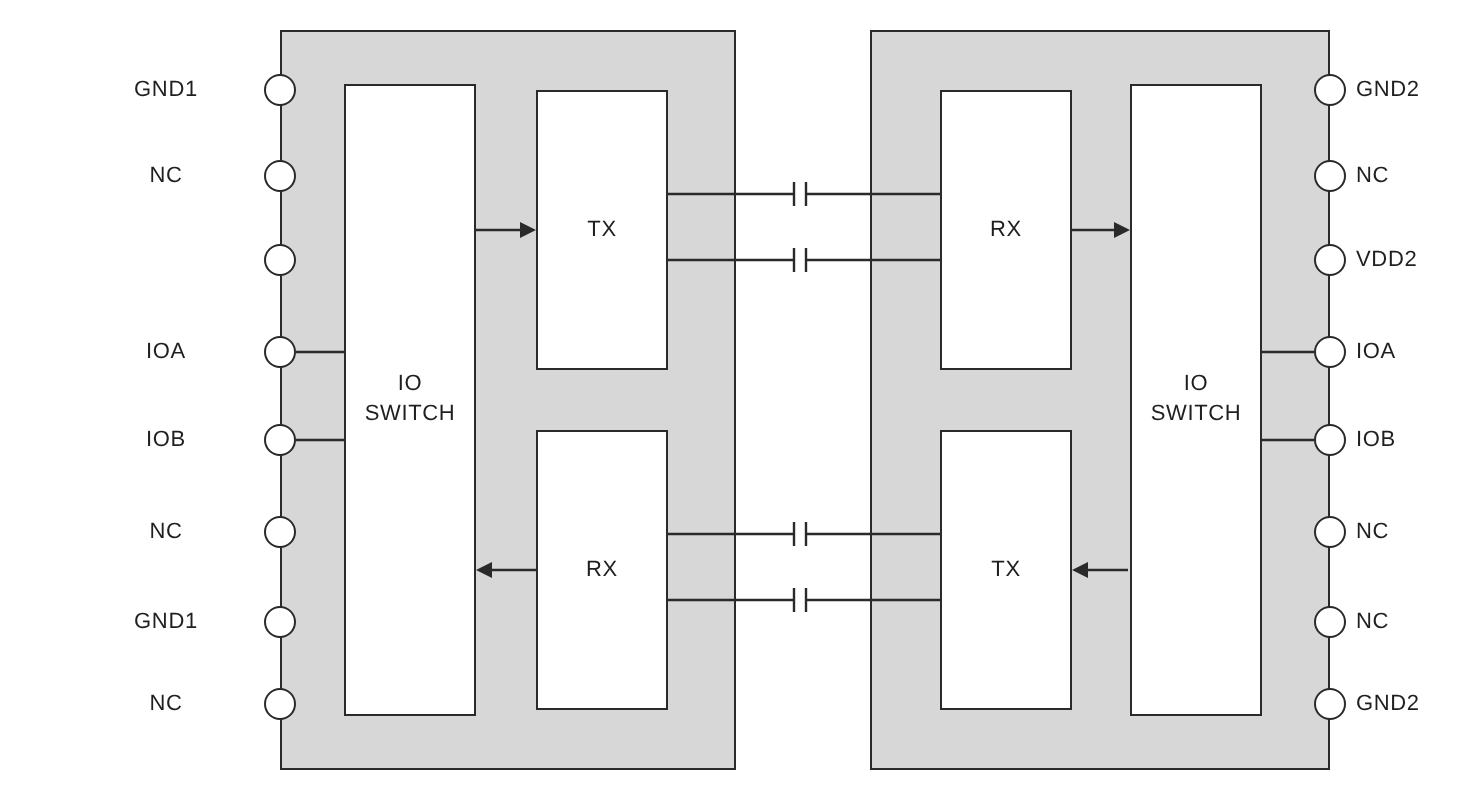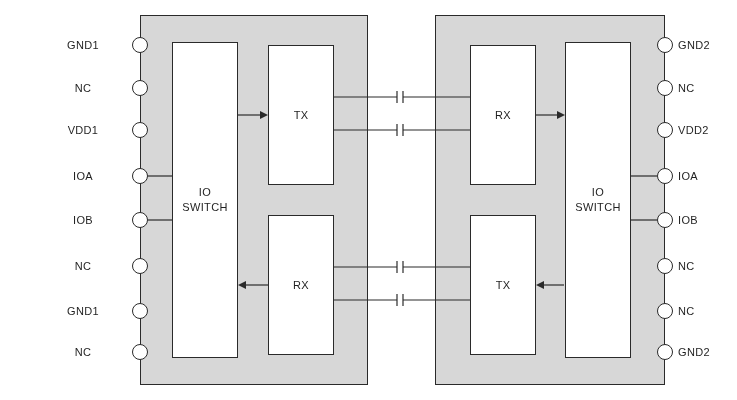--- a/index.html
+++ b/index.html
@@ -177,21 +177,20 @@
   <div class="pin-circle" style="left:132px; top:80px;"></div>
   <div class="pin-circle" style="left:132px; top:122px;"></div>
   <div class="pin-circle" style="left:132px; top:168px;"></div>
   <div class="pin-circle" style="left:132px; top:212px;"></div>
   <div class="pin-circle" style="left:132px; top:258px;"></div>
   <div class="pin-circle" style="left:132px; top:303px;"></div>
   <div class="pin-circle" style="left:132px; top:344px;"></div>
 
   <div class="pin-label left" style="top:38px;">GND1</div>
   <div class="pin-label left" style="top:81px;">NC</div>
-  <div class="pin-label left" style="top:123px;">VDD1</div>
   <div class="pin-label left" style="top:169px;">IOA</div>
   <div class="pin-label left" style="top:213px;">IOB</div>
   <div class="pin-label left" style="top:259px;">NC</div>
   <div class="pin-label left" style="top:304px;">GND1</div>
   <div class="pin-label left" style="top:345px;">NC</div>
 
   <div class="pin-circle" style="left:657px; top:37px;"></div>
   <div class="pin-circle" style="left:657px; top:80px;"></div>
   <div class="pin-circle" style="left:657px; top:122px;"></div>
   <div class="pin-circle" style="left:657px; top:168px;"></div>

